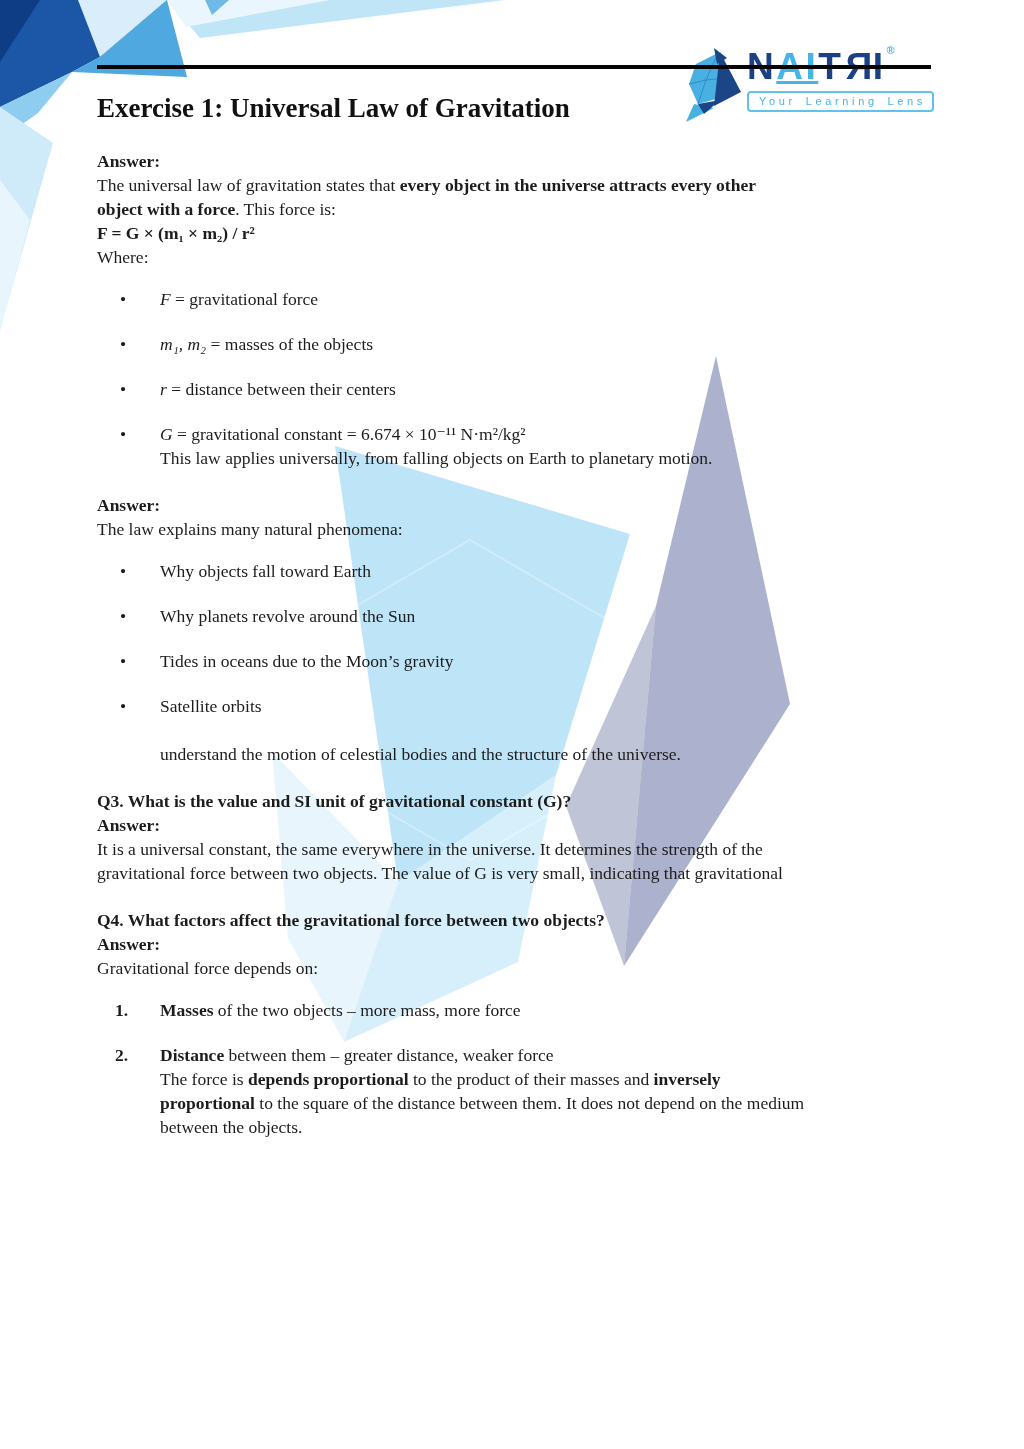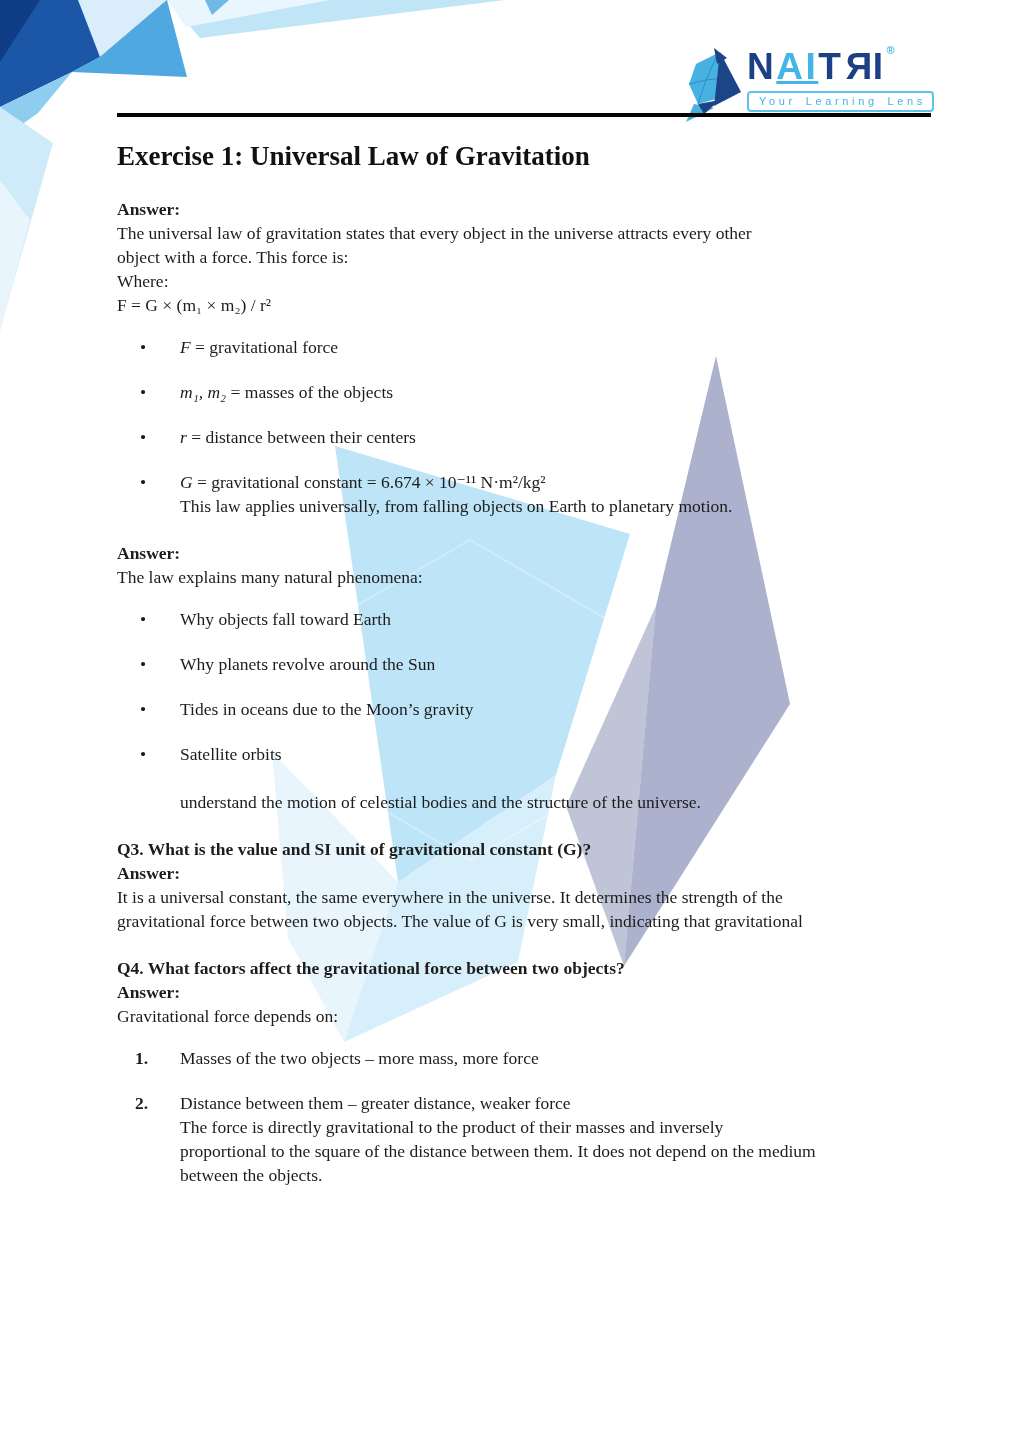--- a/index.html
+++ b/index.html
@@ -1,27 +1,27 @@
 <!DOCTYPE html>
 <html><head>
 <meta charset="utf-8">
 <style>
   html,body { margin:0; padding:0; background:#ffffff; }
   .page {
     position:relative; width:1024px; height:1449px; background:#ffffff;
     overflow:hidden; font-family:"Liberation Serif","DejaVu Serif",serif; color:#1c1c1c;
   }
   .bg { position:absolute; left:0; top:0; width:1024px; height:1449px; z-index:0; pointer-events:none; }
-  .content { position:relative; z-index:1; padding:113px 93px 0 97px;margin-left:20px; }
+  .content { position:relative; z-index:1; padding:65px 93px 0 97px; }
   .rule { height:4px; background:#050505; }
   .title { margin-top:21px; font-size:27px; font-weight:bold; line-height:36px; color:#111; }
   p { margin:0; }
   .block { margin-top:23px; font-size:17.5px; line-height:24px; }
   .qhead, .alabel { font-weight:bold; }
-  b { font-weight:normal; }
+  b { font-weight:bold; }
   i { font-style:italic; }
   ul.bl, ol.nl { list-style:none; margin:18px 0 0 0; padding:0; }
   ul.bl li, ol.nl li { display:flex; margin-bottom:21px; }
   .marker { width:63px; padding-left:23px; box-sizing:border-box; flex:none; }
   .num { font-weight:bold; width:63px; padding-left:18px; box-sizing:border-box; flex:none; }
   .li-text { flex:1; }
   
   .logo {
     position:absolute; top:48px; right:90px; z-index:1; display:flex; align-items:flex-start; gap:5px;
     font-family:"Liberation Sans","DejaVu Sans",sans-serif;
@@ -93,22 +93,22 @@
   </div>
 
   <div class="content">
     <div class="rule"></div>
 
     <div class="title">Exercise 1: Universal Law of Gravitation</div>
 
     <div class="block">
       <p class="alabel">Answer:</p>
       <p><span>The universal law of gravitation states that </span><b>every object in the universe attracts every other</b><br><b>object with a force</b><span>. This force is:</span></p>
+      <p><b>F = G × (m₁ × m₂) / r²</b></p>
       <p>Where:</p>
-      <p><b>F = G × (m₁ × m₂) / r²</b></p>
       <ul class="bl">
         <li>
           <span class="marker">•</span>
           <span class="li-text"><i>F</i><span> = gravitational force</span></span>
         </li>
         <li>
           <span class="marker">•</span>
           <span class="li-text"><i>m₁, m₂</i><span> = masses of the objects</span></span>
         </li>
         <li>
@@ -155,18 +155,18 @@
       <p class="qhead">Q4. What factors affect the gravitational force between two objects?</p>
       <p class="alabel">Answer:</p>
       <p>Gravitational force depends on:</p>
       <ol class="nl">
         <li>
           <span class="num">1.</span>
           <span class="li-text"><b>Masses</b><span> of the two objects – more mass, more force</span></span>
         </li>
         <li>
           <span class="num">2.</span>
-          <span class="li-text"><b>Distance</b><span> between them – greater distance, weaker force</span><br><span>The force is </span><b>directly gravitational</b><span> to the product of their masses and </span><b>inversely</b><br><b>proportional</b><span> to the square of the distance between them. It does not depend on the medium</span><br><span>between the objects.</span></span>
+          <span class="li-text"><b>Distance</b><span> between them – greater distance, weaker force</span><br><span>The force is </span><b>depends proportional</b><span> to the product of their masses and </span><b>inversely</b><br><b>proportional</b><span> to the square of the distance between them. It does not depend on the medium</span><br><span>between the objects.</span></span>
         </li>
       </ol>
     </div>
   </div>
 </div>
 
 </body></html>

